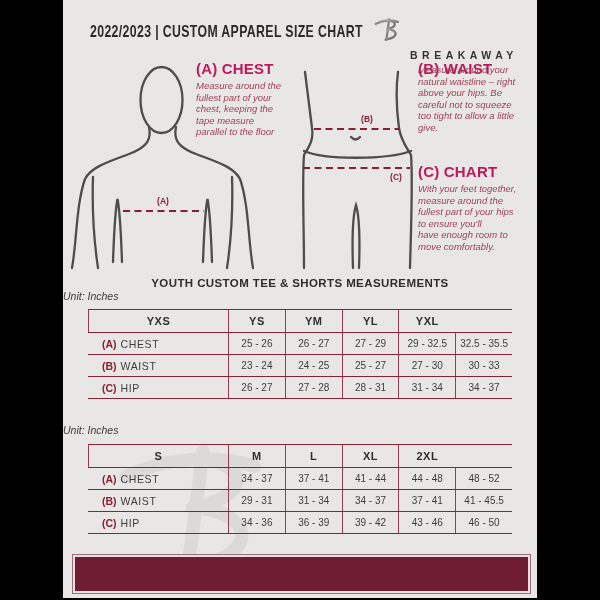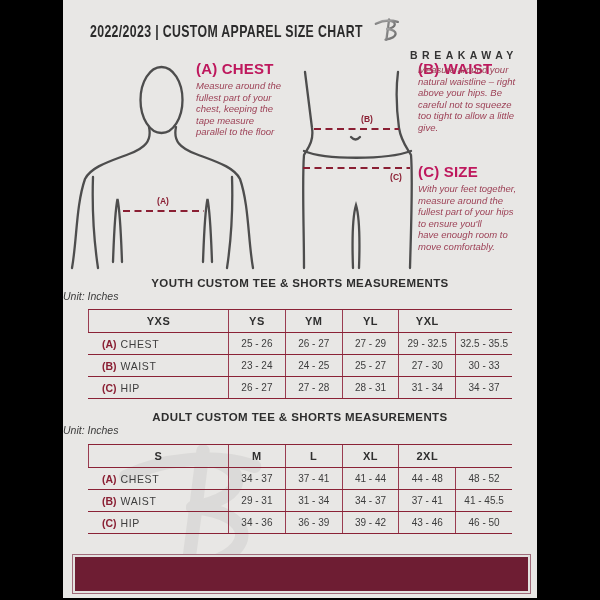--- a/index.html
+++ b/index.html
@@ -103,21 +103,21 @@
       <path d="M 17 6.5 C 26 8, 26 14, 15 16"></path>
       <path d="M 15 16 C 28 17, 28 26, 13 28"></path>
     </g>
   </svg>
   <div class="brand">BREAKAWAY</div>
 
   <div class="guide-label g-chest-l">(A) CHEST</div>
   <div class="guide-desc g-chest-d">Measure around the fullest part of your chest, keeping the tape measure parallel to the floor</div>
   <div class="guide-label g-waist-l">(B) WAIST</div>
   <div class="guide-desc g-waist-d">Measure around your natural waistline – right above your hips. Be careful not to squeeze too tight to allow a little give.</div>
-  <div class="guide-label g-hips-l">(C) SIZE</div>
+  <div class="guide-label g-hips-l">(C) CHART</div>
   <div class="guide-desc g-hips-d">With your feet together, measure around the fullest part of your hips to ensure you'll
 have enough room to move comfortably.</div>
 
   <svg class="figures" viewBox="0 0 474 215">
     <g fill="none" stroke="#4d4d4d" stroke-width="2.3" stroke-linecap="round">
 
       <ellipse cx="98.5" cy="45" rx="21" ry="33"></ellipse>
       <path d="M 86 72 C 89 86, 82 93, 66 99 C 45 107, 28 112, 22 124 C 13 150, 14 185, 9 213"></path>
       <path d="M 113 72 C 110 86, 117 93, 133 99 C 154 107, 171 112, 177 124 C 186 150, 185 185, 190 213"></path>
       <path d="M 30 122 C 29 152, 31 186, 35 213"></path>
@@ -190,21 +190,20 @@
           <span class="row-name">HIP</span>
         </div>
       <div class="tc data">26 - 27</div>
       <div class="tc data">27 - 28</div>
       <div class="tc data">28 - 31</div>
       <div class="tc data">31 - 34</div>
       <div class="tc data">34 - 37</div>
     </div>
   </div>
 
-  <div class="sec-title" style="top:411px">ADULT CUSTOM TEE &amp; SHORTS MEASUREMENTS</div>
   <div class="sec-unit" style="top:424px">Unit: Inches</div>
   <div class="size-table" style="top:444px">
     <div class="t-row head">
       <div class="tc data colhead">S</div>
       <div class="tc data colhead">M</div>
       <div class="tc data colhead">L</div>
       <div class="tc data colhead">XL</div>
       <div class="tc data colhead">2XL</div>
     </div>
     <div class="t-row">

